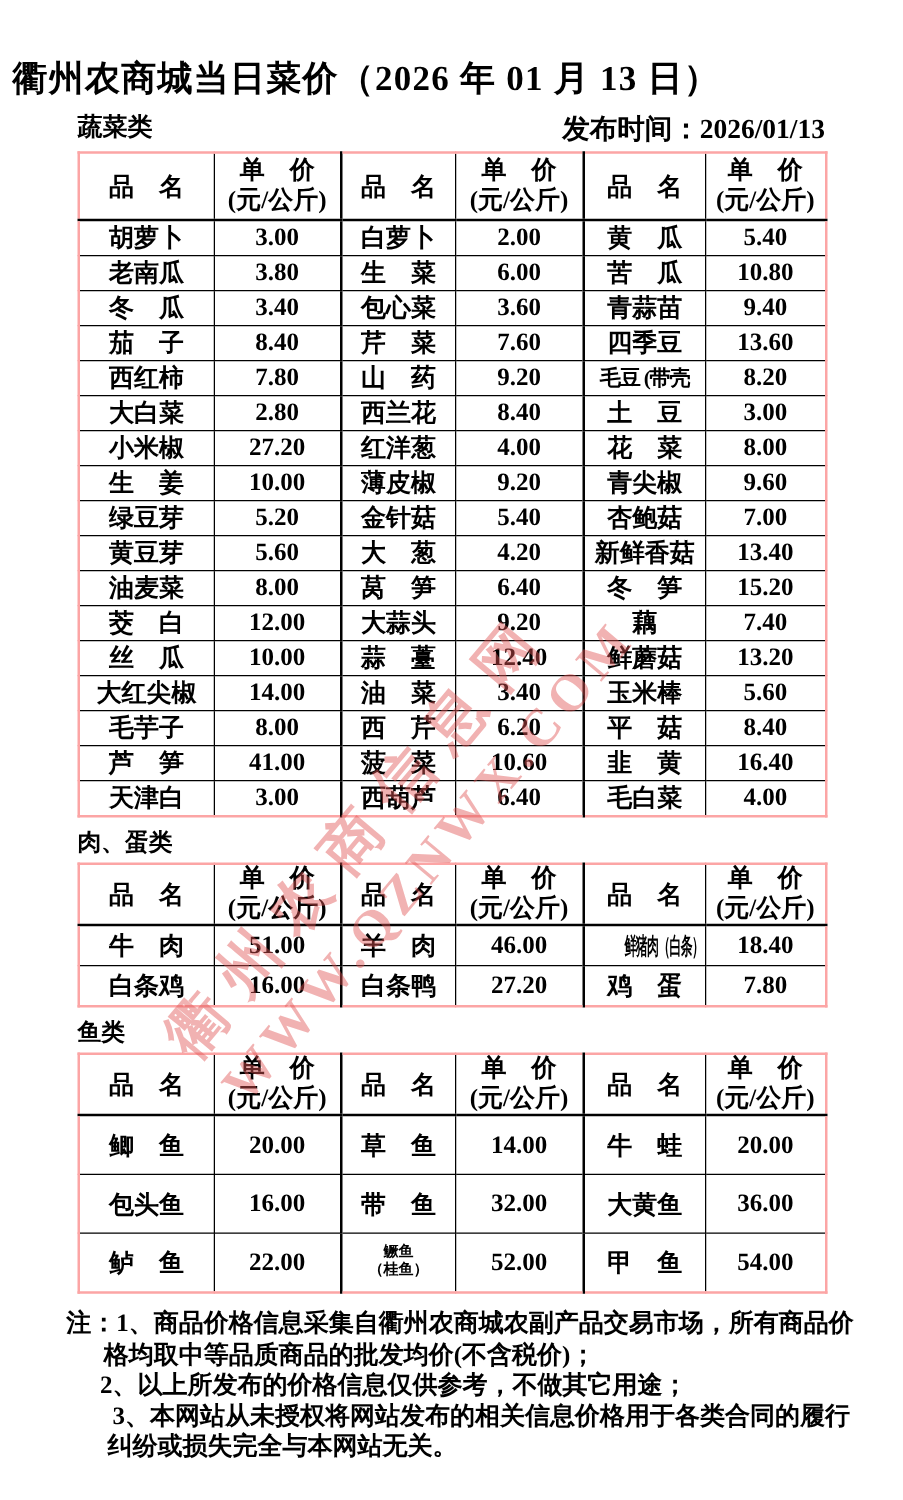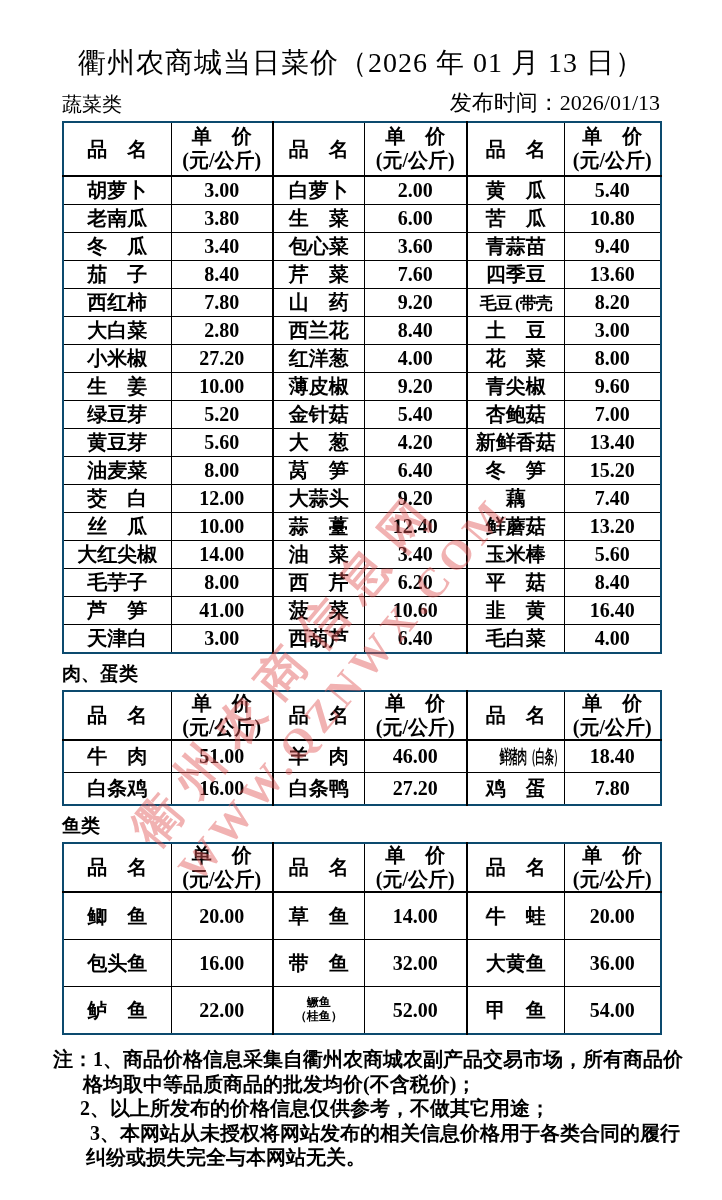--- a/index.html
+++ b/index.html
@@ -6,40 +6,40 @@
   .sheet{
     position:relative;
     width:722px;height:1200px;
     background:#fff;
     overflow:hidden;
     font-family:"Liberation Serif","DejaVu Serif",serif;
     color:#000;
   }
   .title{
     margin:44px 10px 6px;
-    text-align:center;
+    text-align:left;
     font-size:28px;
-    font-weight:normal;
+    font-weight:bold;
     letter-spacing:1px;
   }
   .subhead{
-    display:flex;justify-content:space-between;align-items:flex-end;
+    display:flex;justify-content:space-between;
     width:598px;margin:0 0 3px 62px;
-    font-weight:normal;
+    font-weight:bold;
   }
   .sec-label{font-size:20px;}
   .publish{font-size:22px;}
   .sec-label2{
     margin:7px 0 3px 62px;
     font-size:19px;font-weight:bold;
   }
   table{
     border-collapse:collapse;table-layout:fixed;
     width:598px;margin-left:62px;
-    border:2px solid #0c4a6e;
+    border:2px solid #fca5a5;
   }
   th,td{
     border:1px solid #000;
     text-align:center;vertical-align:middle;
     font-weight:bold;padding:0;overflow:hidden;
   }
   thead th{border-bottom:2px solid #000;font-size:20px;}
   th.grp,td.grp{border-left:2px solid #000;}
   .price-h div{line-height:1.18;}
   .t0 th{height:52px;}

